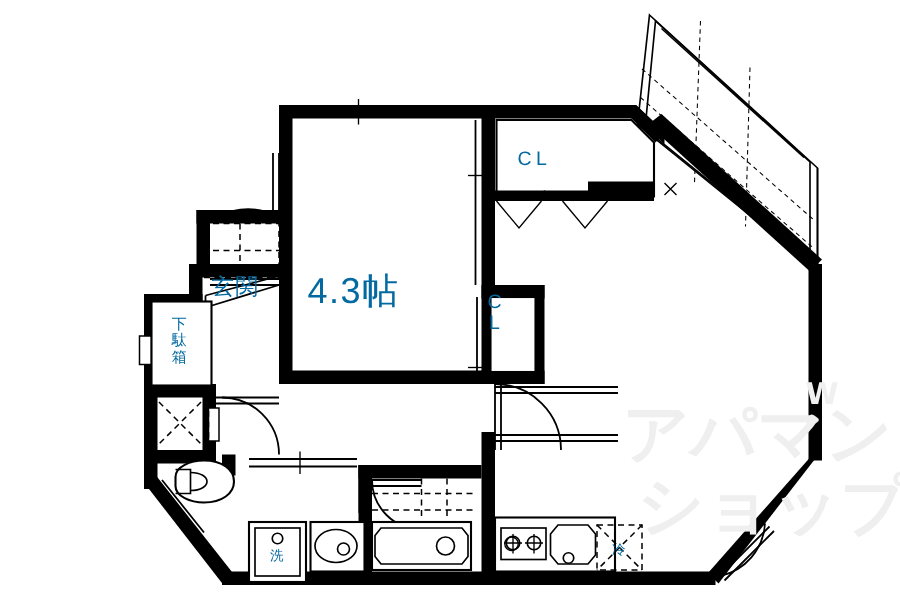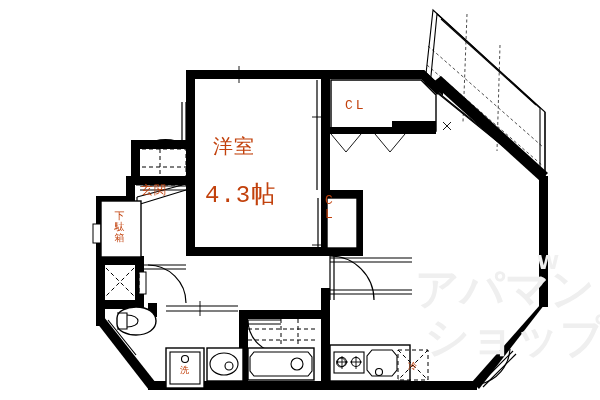--- a/index.html
+++ b/index.html
@@ -65,44 +65,44 @@
     stroke-width: 1.1;
   }
   .balcony-grid {
     fill: none;
     stroke: #000000;
     stroke-width: 0.7;
     stroke-dasharray: 3 2.5;
   }
   .label-text {
     position: absolute;
-    color: #c2410c;
+    color: #0369a1;
     white-space: nowrap;
-    font-family: Liberation Mono, monospace;
+    font-family: Liberation Sans, sans-serif;
     letter-spacing: 1px;
     user-select: none;
   }
   .room-name {
     font-size: 20px;
   }
   .room-size {
     font-size: 24px;
   }
   .cl-label {
     font-size: 13px;
     letter-spacing: 3px;
   }
   .cl-label-v {
     font-size: 13px;
     line-height: 14px;
     letter-spacing: 0;
     text-align: center;
   }
   .small-jp {
-    font-size: 12px;
+    font-size: 15px;
     letter-spacing: 1px;
   }
   .tiny-jp {
     font-size: 10px;
     line-height: 11px;
     text-align: center;
   }
   .micro-jp {
     font-size: 9px;
   }
@@ -337,21 +337,20 @@
       <circle class="fixture-inner" cx="379" cy="372" r="3.5"></circle>
     </g>
 
     <g>
       <rect class="dashed" x="398" y="350" width="30" height="30"></rect>
       <path class="dashed" d="M 398 350 L 428 380 M 428 350 L 398 380"></path>
     </g>
 
   </svg>
 
-  <div class="label-text room-name" style="left:213px; top:133px;">洋室</div>
 
   <div class="label-text room-size" style="left:205px; top:178px;">4.3帖</div>
 
 
 
   <div class="label-text cl-label" style="left:345px; top:98px;">CL</div>
 
   <div class="label-text cl-label-v" style="left:325px; top:194px;">
     <div>C</div>
     <div>L</div>

